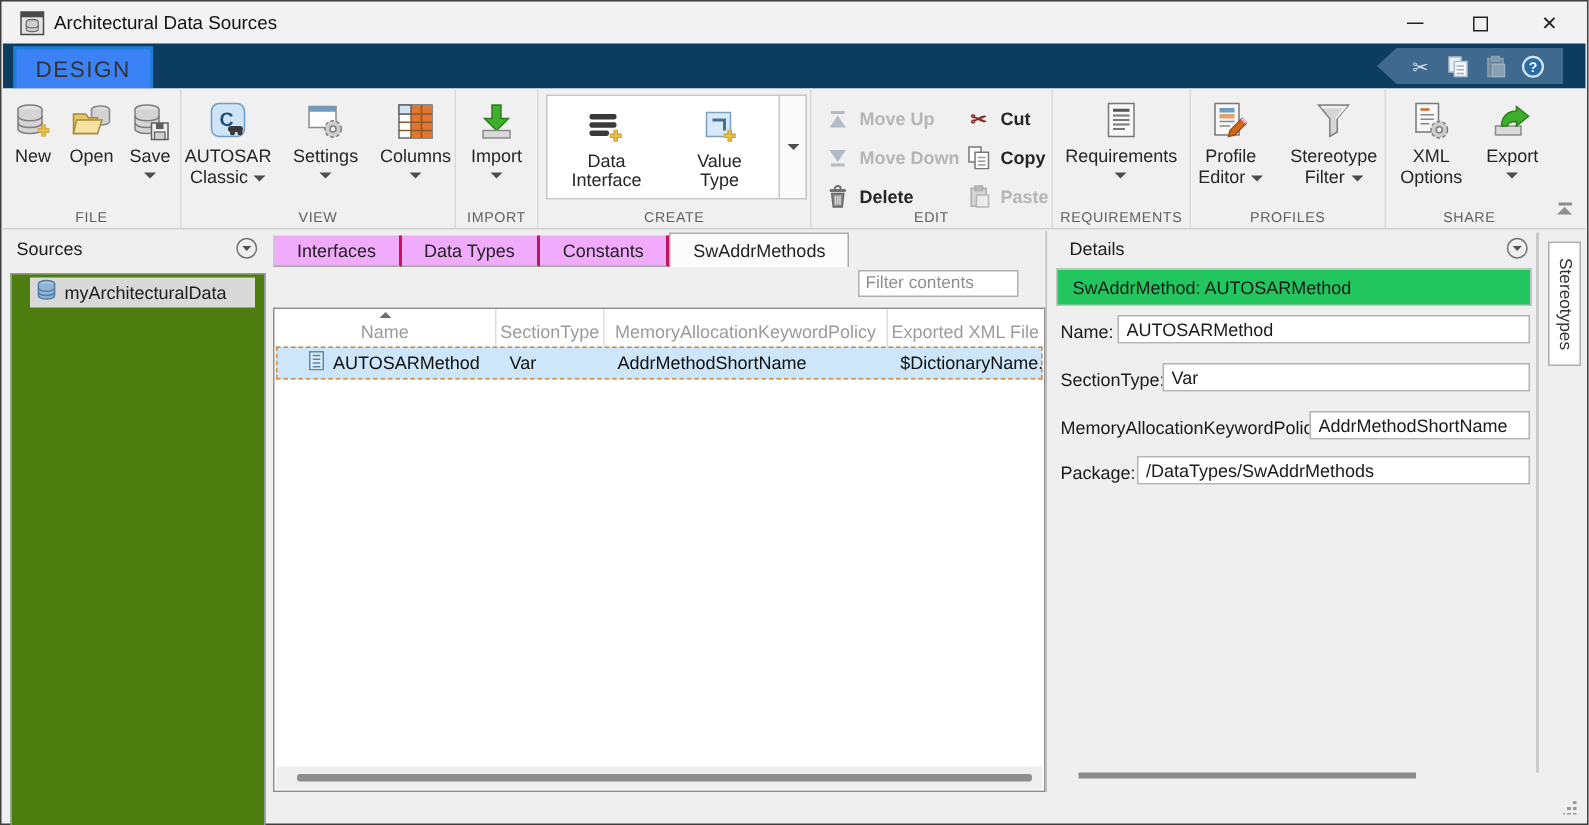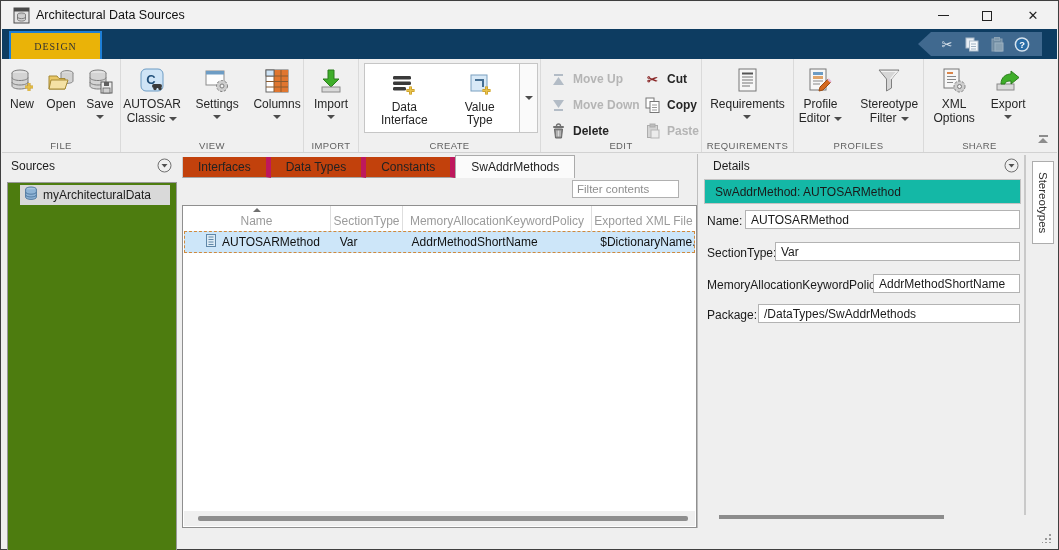--- a/index.html
+++ b/index.html
@@ -13,23 +13,23 @@
   .title-icon { position:absolute; left:11px; top:5px; width:17px; height:17px; }
   .title-text { position:absolute; left:34px; top:6px; font-size:12.5px; color:#111; }
   .win-btn { position:absolute; top:0; width:34px; height:27px; display:flex; align-items:center; justify-content:center; }
   .btn-min  { left:924px; } .btn-max { left:968px; } .btn-close { left:1014px; }
   .glyph-min { display:block; width:11px; height:1px; background:#222; }
   .glyph-max { display:block; width:10px; height:10px; border:1.5px solid #222; }
   .glyph-close { font-size:13px; color:#222; line-height:1; }
 
   
   .tabband { position:absolute; left:1px; top:28px; right:1px; height:30px; background:#0d3c61; }
-  .ribbon-tab { position:absolute; left:7px; top:2px; width:93px; height:28px; background:#eab308;
+  .ribbon-tab { position:absolute; left:7px; top:2px; width:93px; height:28px; background:#3b82f6;
                 border:2px solid #1e7fd7; border-bottom:none; display:flex; align-items:center; justify-content:center;
-                font-size:10px; letter-spacing:1px; color:#333;font-family:Liberation Serif, serif; }
+                font-size:15px; letter-spacing:1px; color:#333; }
   .qat { position:absolute; right:15px; top:3px; width:124px; height:24px; background:#40698f;
          clip-path:polygon(13px 0, 100% 0, 100% 100%, 13px 100%, 0 50%);
          display:flex; align-items:center; gap:9px; padding-left:21px; }
   .qat .qicon { width:16px; height:16px; display:flex; align-items:center; justify-content:center; }
   .qat .scissors { font-size:13px; color:#d9e3ec; }
 
   
   .toolbar { position:absolute; left:1px; top:58px; right:1px; height:94px; background:#f0f0f0;
              border-bottom:1px solid #d2d2d2; display:flex; }
   .tgroup { position:relative; height:100%; border-right:1px solid #dadada; }
@@ -63,22 +63,22 @@
 
   
   .panel-header-text { position:absolute; font-size:12px; color:#1c1c1c; }
   .disclosure { position:absolute; width:15px; height:15px; }
   .sources-box { position:absolute; left:6px; top:181px; width:170px; height:394px; background:#4d7c0f; border:1px solid #999; }
   .source-item { position:absolute; left:12px; top:2px; width:150px; height:20px; background:#d9d9d9;
                  display:flex; align-items:center; gap:5px; padding-left:4px; font-size:12px; color:#1c1c1c; }
 
   
   .tabstrip { position:absolute; left:181px; top:154px; height:23px; display:flex; align-items:flex-end; }
-  .ctab { height:21px; padding:0 15px; background:#c2410c; border-bottom:1px solid #a5a5a5;
-          border-right:5px solid #be185d; font-size:12px; color:#222; display:flex; align-items:center; }
+  .ctab { height:21px; padding:0 15px; background:#f0abfc; border-bottom:1px solid #a5a5a5;
+          border-right:2px solid #be185d; font-size:12px; color:#222; display:flex; align-items:center; }
   .ctab:first-child { border-left:1px solid #cacaca; }
   .ctab.active { height:23px; background:#fbfbfb; border:1px solid #ababab; border-bottom:none; }
 
   .filter-input { position:absolute; left:571px; top:179px; width:107px; height:18px; background:#fff;
                   border:1px solid #b0b0b0; font-size:11.5px; color:#333; padding:0 4px;
                   font-family:"Liberation Sans", sans-serif; }
   .filter-input::placeholder { color:#8e8e8e; }
 
   
   .table-box { position:absolute; left:181px; top:204px; width:515px; height:323px; background:#fff; border:1px solid #8f8f8f; }
@@ -90,21 +90,21 @@
                 border-bottom:4px solid #6f6f6f; margin-bottom:2px; }
   .trow { position:absolute; left:1px; right:1px; top:25px; height:22px; background:#cde6f9;
           outline:1px dashed #cf8a3e; outline-offset:-1px; display:flex; align-items:center; font-size:12px; color:#111; }
   .td { padding-left:8px; white-space:nowrap; overflow:hidden; display:flex; align-items:center; gap:6px; }
   .hscroll-track { position:absolute; left:1px; right:1px; bottom:1px; height:15px; background:#efefef; }
   .hscroll-thumb { position:absolute; left:14px; top:5px; width:490px; height:5px; background:#8e8e8e; border-radius:2px; }
 
   
   .details-divider { position:absolute; left:696px; top:153px; width:1px; height:374px; background:#bdbdbd; }
   .details-right-line { position:absolute; left:1023px; top:154px; width:2px; height:360px; background:#c9c9c9; }
-  .dheader-box { position:absolute; left:703px; top:178px; width:317px; height:25px; background:#14b8a6;
+  .dheader-box { position:absolute; left:703px; top:178px; width:317px; height:25px; background:#22c55e;
                  border:1px solid #c3c3c3; font-size:12px; color:#1a1a1a; display:flex; align-items:center; padding-left:10px; }
   .dlabel { position:absolute; font-size:12px; color:#1a1a1a; }
   .dinput { position:absolute; height:19px; background:#fff; border:1px solid #b3b3b3; font-size:12px;
             color:#1a1a1a; padding:0 5px; font-family:"Liberation Sans", sans-serif; }
   .dh-thumb { position:absolute; left:718px; top:514px; width:225px; height:4px; background:#8c8c8c; }
 
   
   .stereo-tab { position:absolute; left:1031px; top:160px; width:22px; height:83px; background:#fff;
                 border:1px solid #adadad; display:flex; align-items:center; justify-content:center; }
   .stereo-tab span { writing-mode:vertical-rl; font-size:11.5px; color:#333; }

